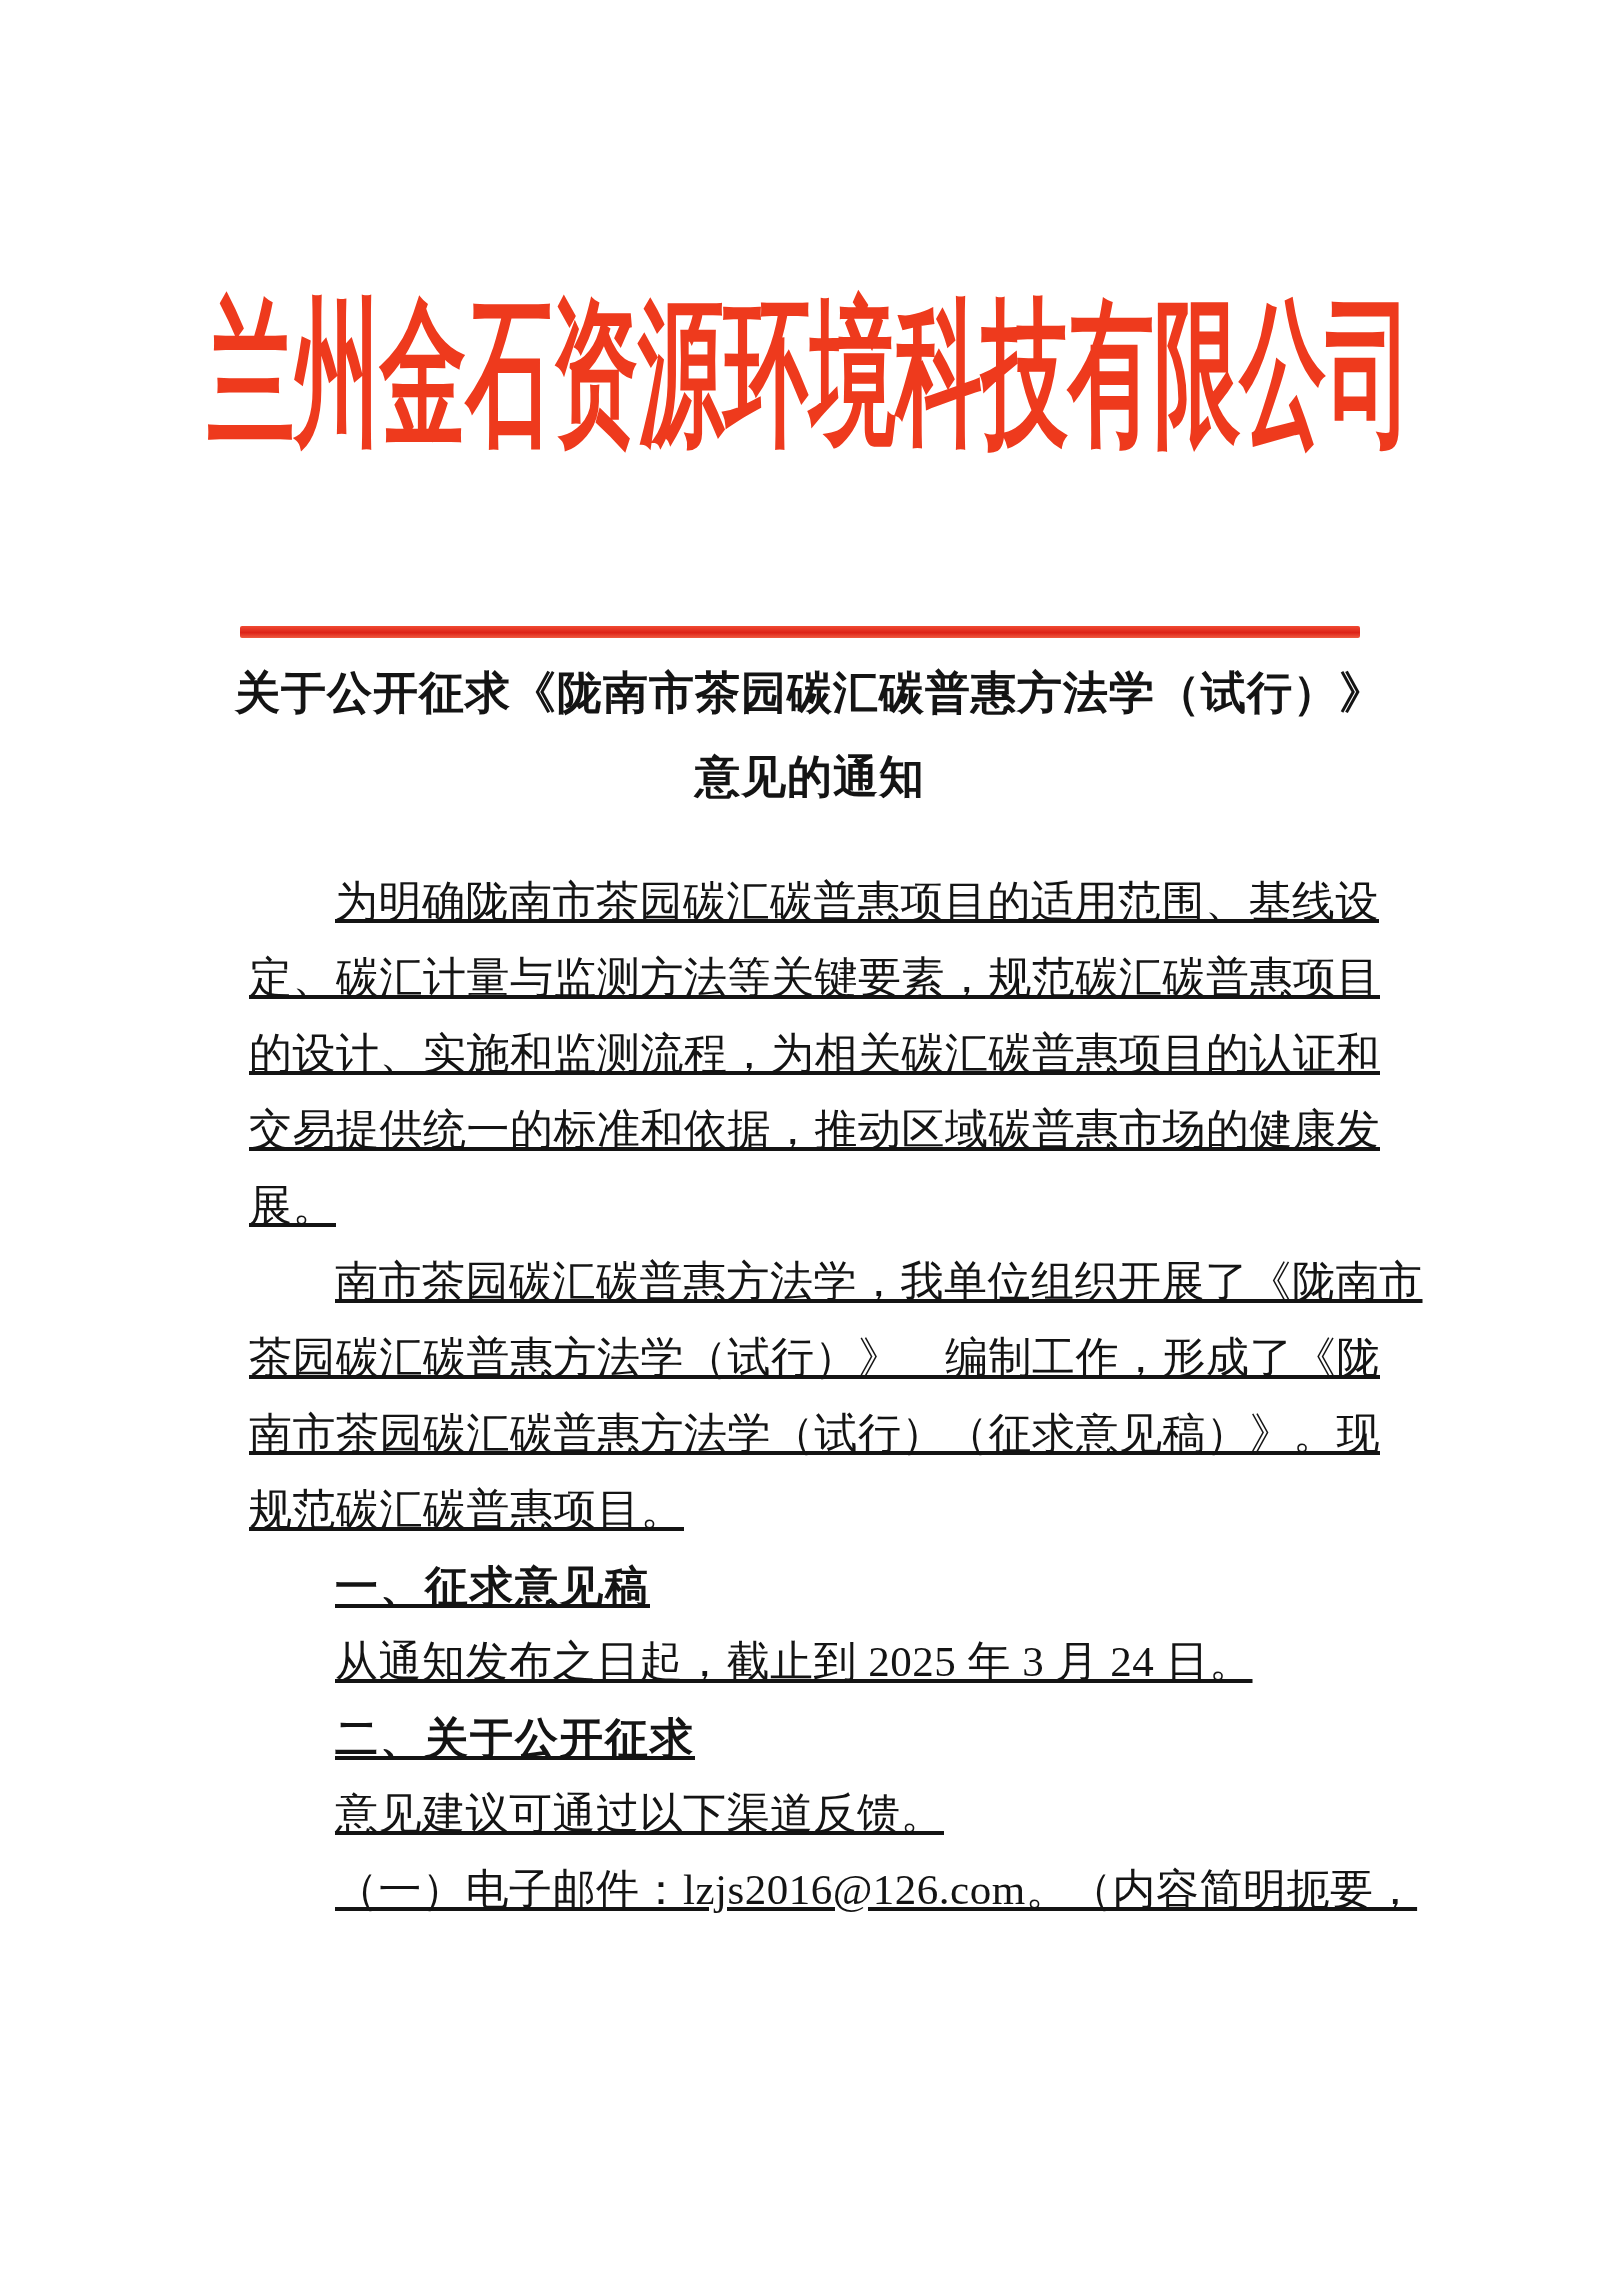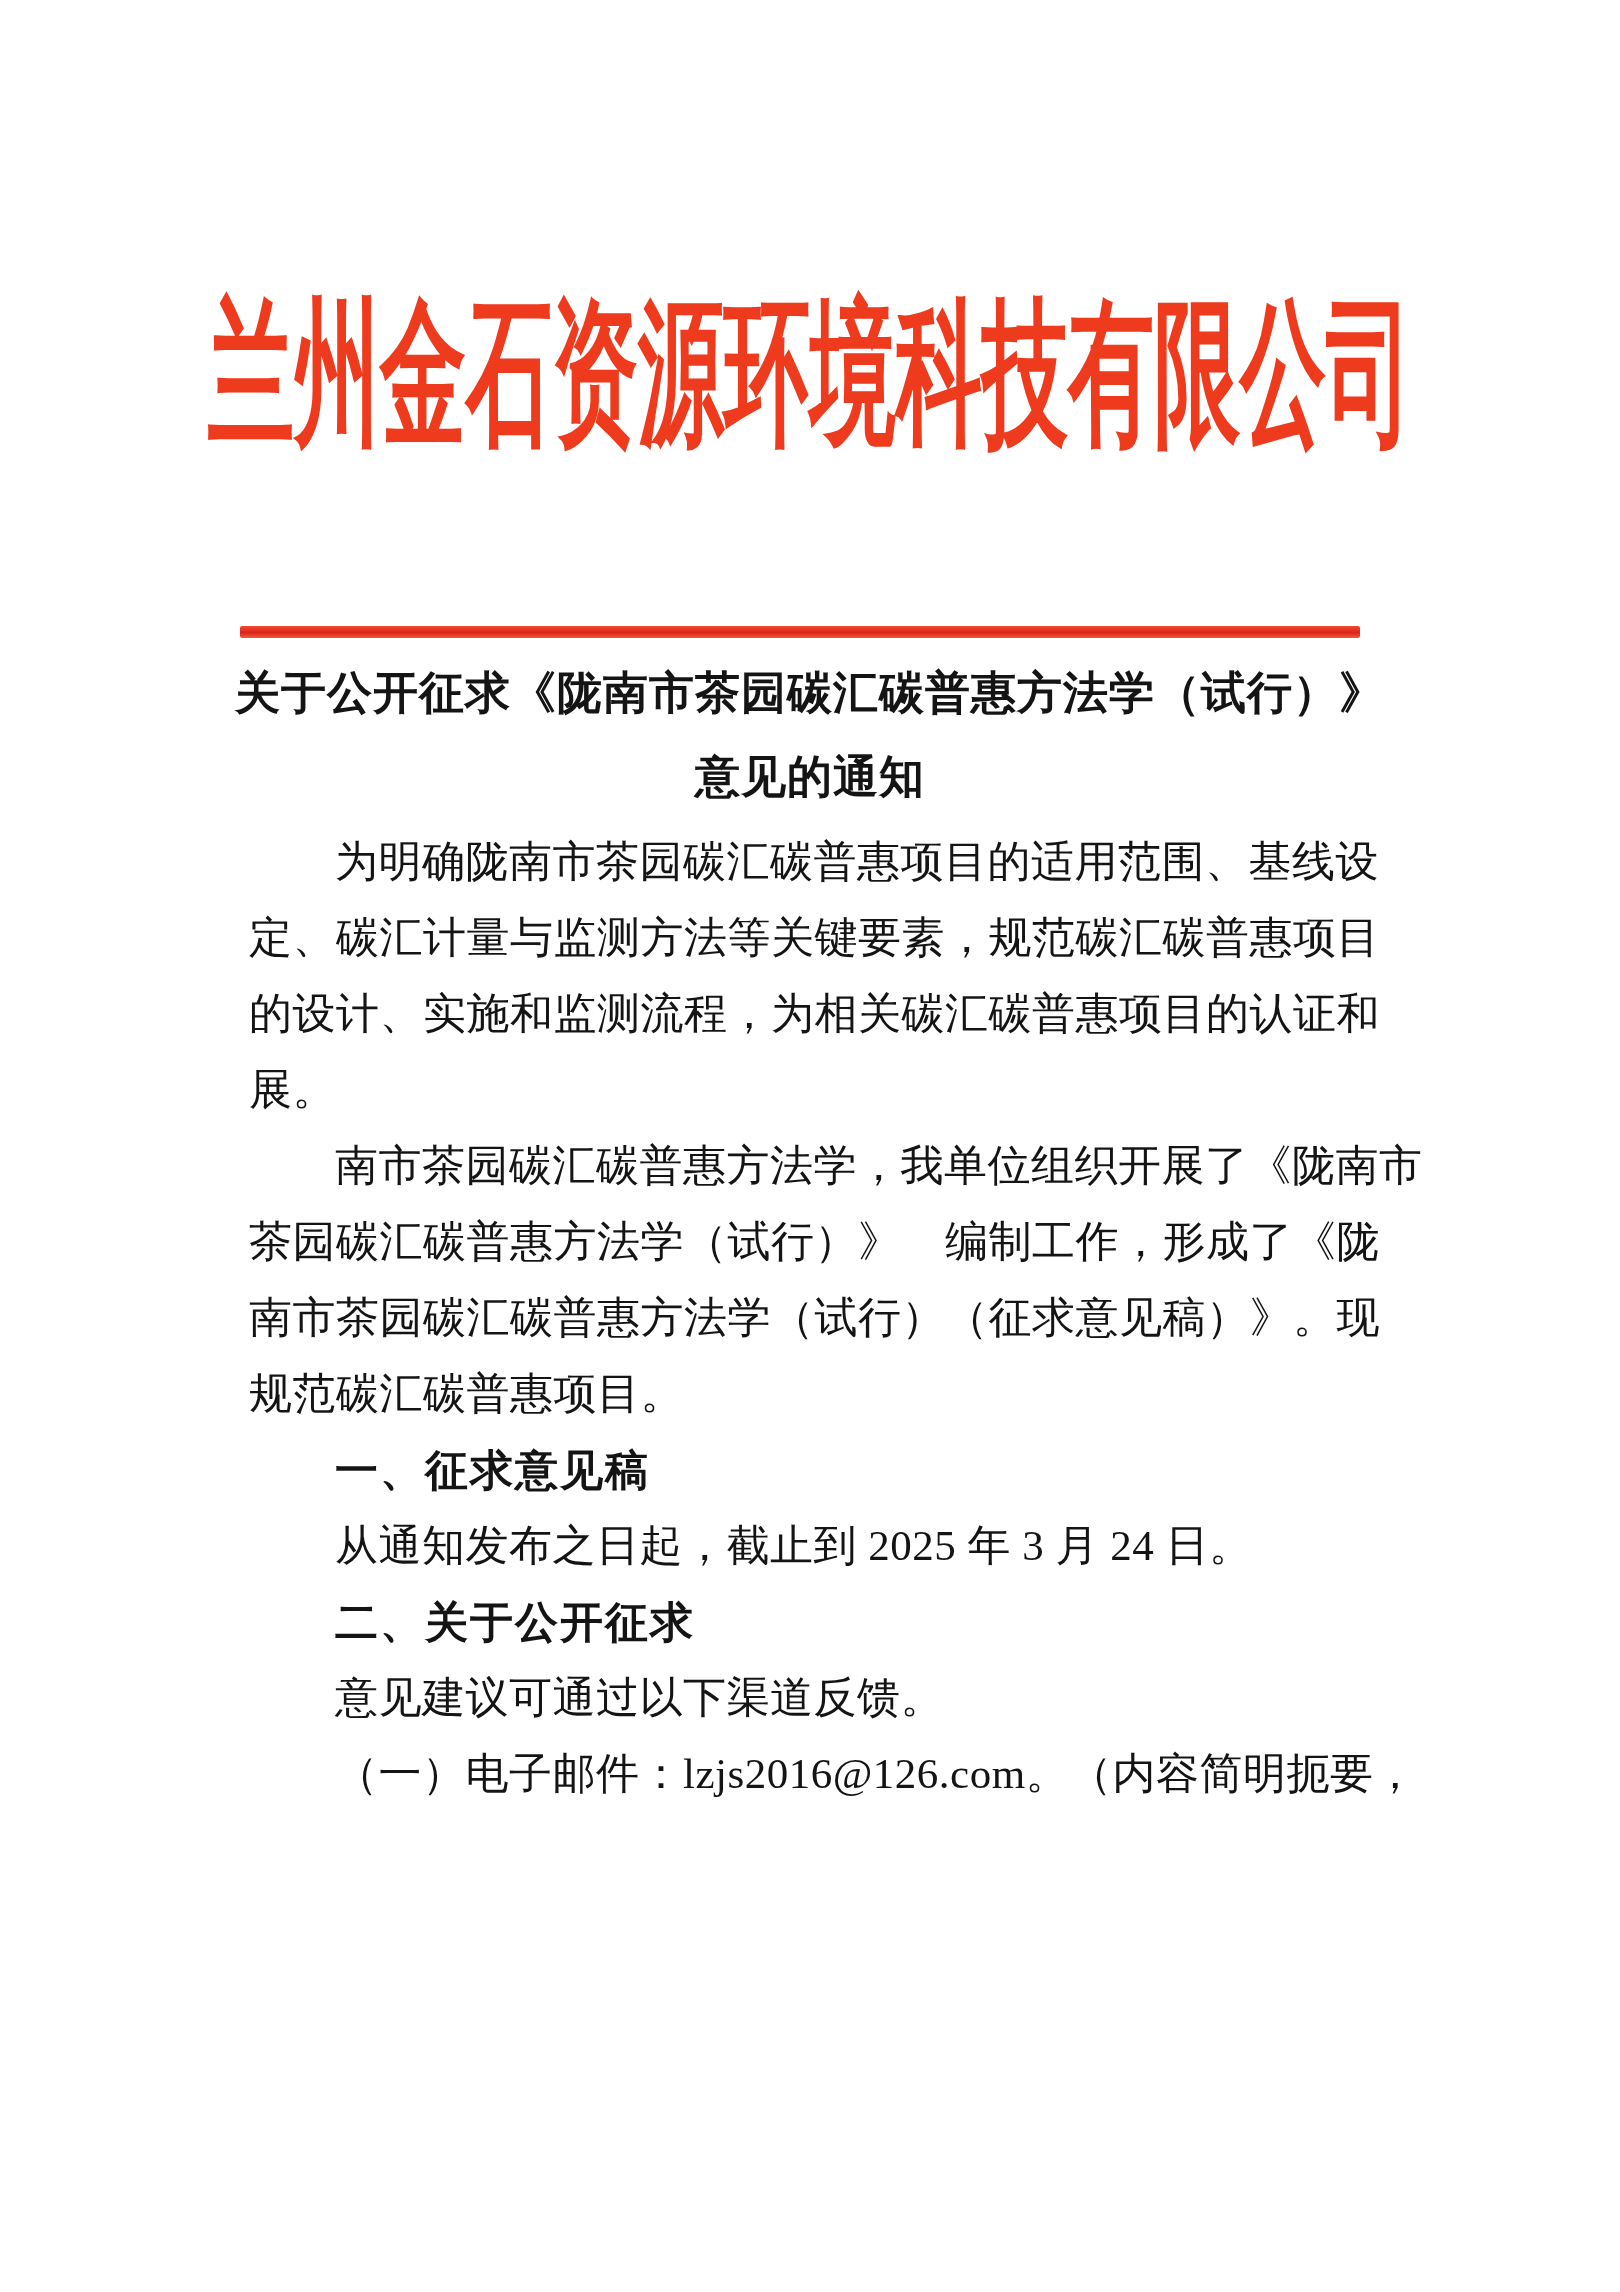--- a/index.html
+++ b/index.html
@@ -35,22 +35,23 @@
     top:651px;left:0;right:0;
     text-align:center;
     font-size:45px;
     font-weight:bold;
     line-height:84px;
     letter-spacing:1px;
     font-family:"Liberation Serif","DejaVu Serif",serif;
   }
   .body-block{
     position:absolute;
-    top:824px;left:249px;
+    top:864px;left:249px;
     width:1153px;
+    text-decoration:underline;
   }
   .line{
     height:76px;
     line-height:76px;
     font-size:43px;
     letter-spacing:0.5px;
     white-space:nowrap;
   }
   .line.indent{padding-left:86px;}
   .line.heading{
@@ -71,20 +72,21 @@
   <div class="doc-title">
     <div>关于公开征求《陇南市茶园碳汇碳普惠方法学（试行）》</div>
     <div>意见的通知</div>
   </div>
 
   <div class="body-block">
 
   <div class="line indent">为明确陇南市茶园碳汇碳普惠项目的适用范围、基线设</div>
       <div class="line">定、碳汇计量与监测方法等关键要素，规范碳汇碳普惠项目</div>
       <div class="line">的设计、实施和监测流程，为相关碳汇碳普惠项目的认证和</div>
+      <div class="line">交易提供统一的标准和依据，推动区域碳普惠市场的健康发</div>
       <div class="line">展。</div>
       <div class="line indent">南市茶园碳汇碳普惠方法学，我单位组织开展了《陇南市</div>
       <div class="line">茶园碳汇碳普惠方法学（试行）》　编制工作，形成了《陇</div>
       <div class="line">南市茶园碳汇碳普惠方法学（试行）（征求意见稿）》。现</div>
       <div class="line">规范碳汇碳普惠项目。</div>
       <div class="line indent heading">一、征求意见稿</div>
       <div class="line indent">从通知发布之日起，截止到 2025 年 3 月 24 日。</div>
       <div class="line indent heading">二、关于公开征求</div>
       <div class="line indent">意见建议可通过以下渠道反馈。</div>
       <div class="line indent">（一）电子邮件：lzjs2016@126.com。（内容简明扼要，</div>

